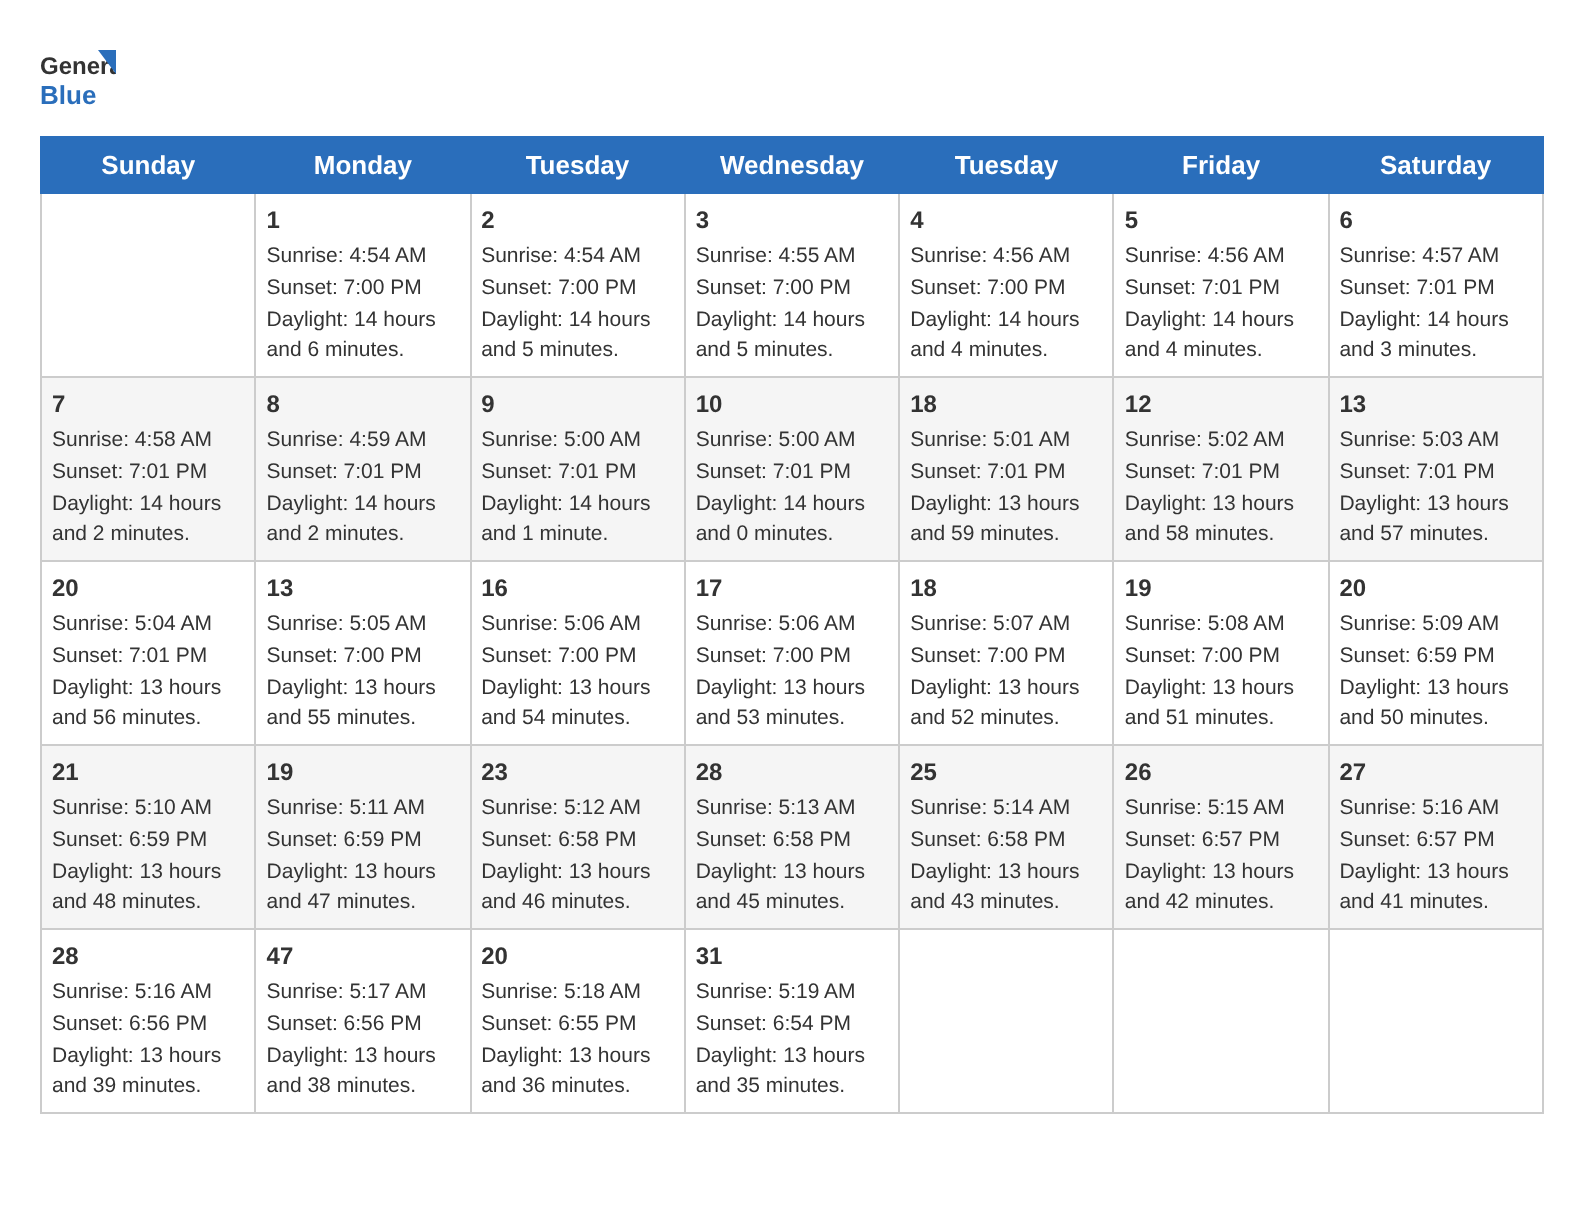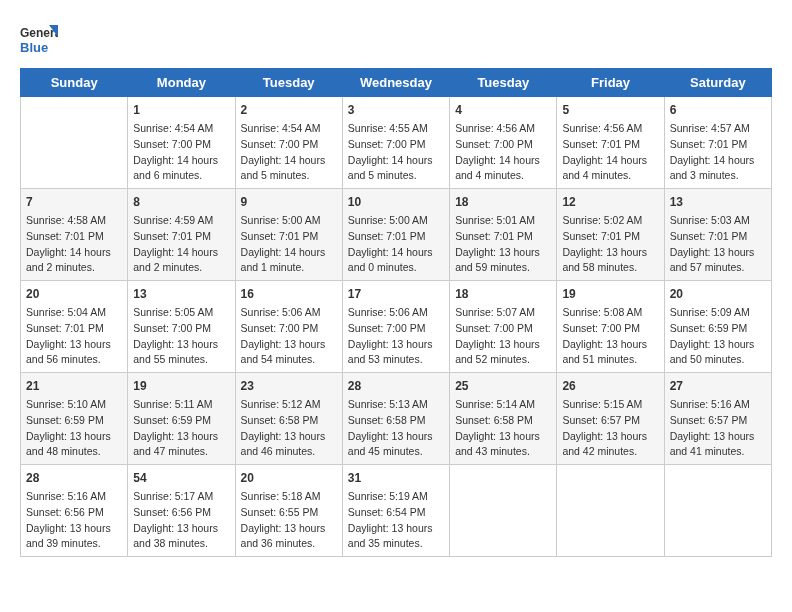--- a/index.html
+++ b/index.html
@@ -224,21 +224,21 @@
           <span class="day-number">27</span>
           <div class="day-info">Sunrise: 5:16 AM<br>Sunset: 6:57 PM<br>Daylight: 13 hours<br>and 41 minutes.</div>
         </td>
       </tr>
       <tr>
         <td>
           <span class="day-number">28</span>
           <div class="day-info">Sunrise: 5:16 AM<br>Sunset: 6:56 PM<br>Daylight: 13 hours<br>and 39 minutes.</div>
         </td>
         <td>
-          <span class="day-number">54</span>
+          <span class="day-number">47</span>
           <div class="day-info">Sunrise: 5:17 AM<br>Sunset: 6:56 PM<br>Daylight: 13 hours<br>and 38 minutes.</div>
         </td>
         <td>
           <span class="day-number">20</span>
           <div class="day-info">Sunrise: 5:18 AM<br>Sunset: 6:55 PM<br>Daylight: 13 hours<br>and 36 minutes.</div>
         </td>
         <td>
           <span class="day-number">31</span>
           <div class="day-info">Sunrise: 5:19 AM<br>Sunset: 6:54 PM<br>Daylight: 13 hours<br>and 35 minutes.</div>
         </td>

